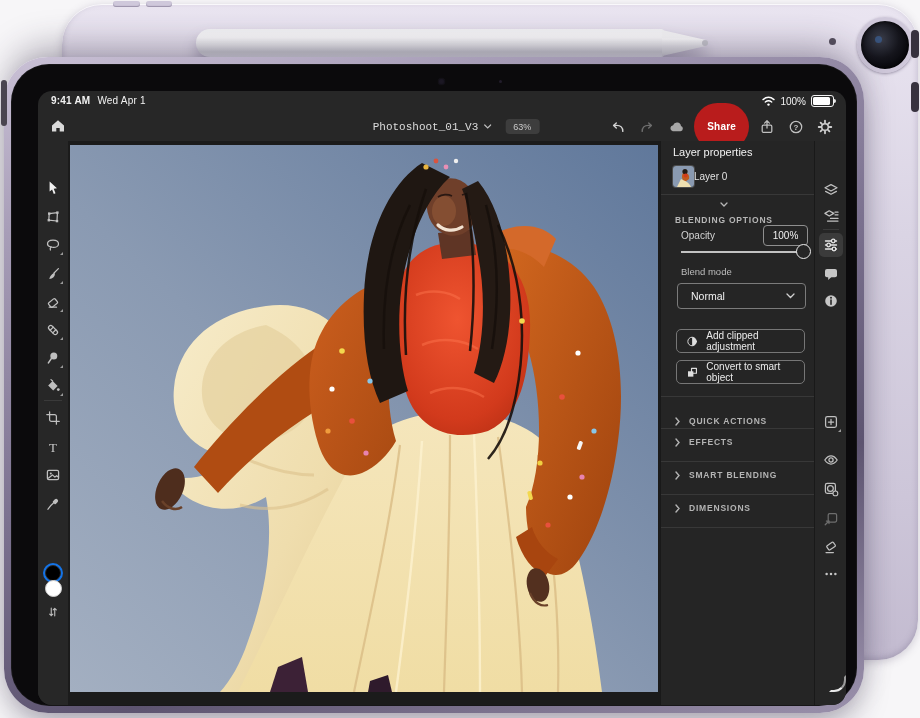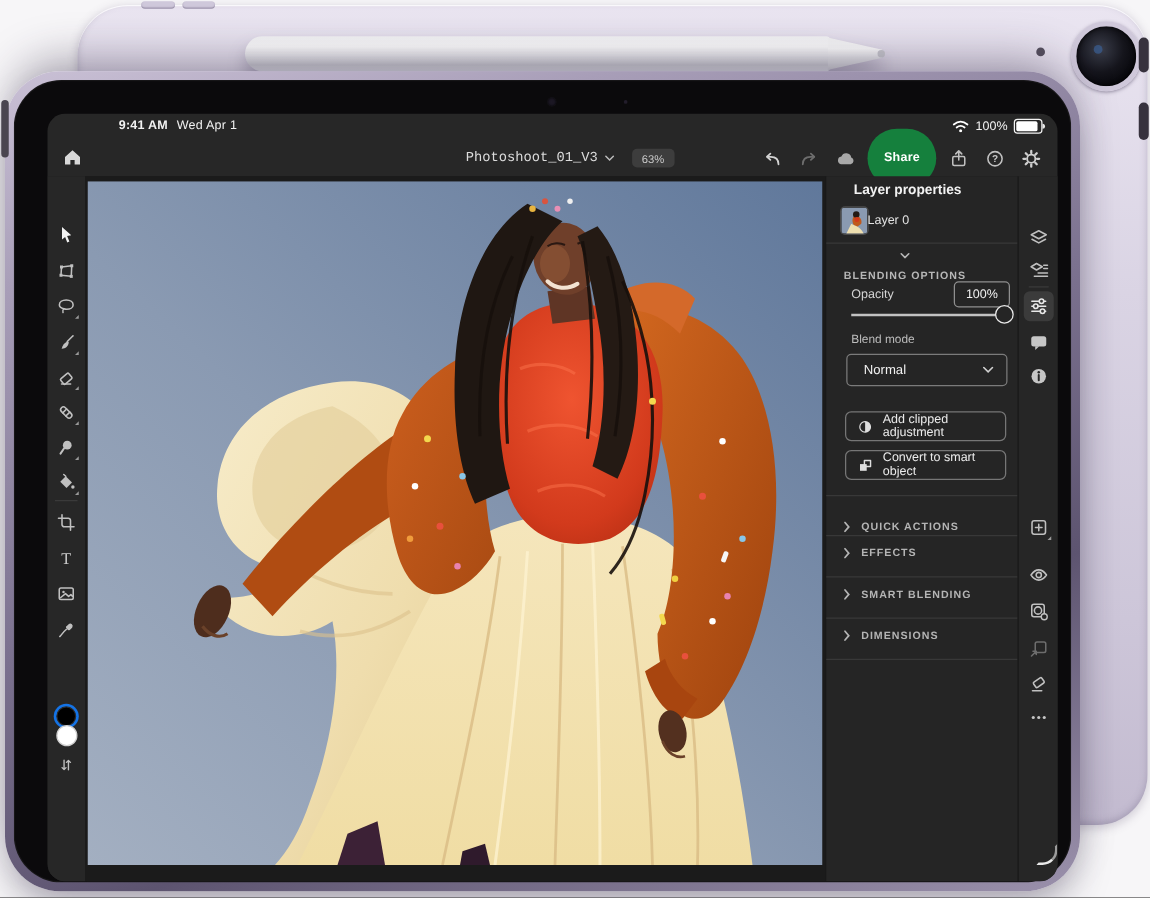--- a/index.html
+++ b/index.html
@@ -60,52 +60,52 @@
   .screen{
     position:absolute;left:26px;top:26px;width:808px;height:614px;border-radius:14px;
     background:#272727;overflow:hidden;color:#e6e6e6;
   }
   .corner-glint{position:absolute;right:0;bottom:13px;width:13px;height:13px;border:2px solid transparent;
     border-bottom-color:rgba(255,255,255,.9);border-right-color:rgba(255,255,255,.55);border-radius:0 0 12px 0;}
 
   
   .status-bar{position:absolute;left:0;top:0;width:100%;height:21px;}
   .status-left{position:absolute;left:13px;top:4px;font-size:10px;color:#f2f2f2;letter-spacing:.2px;}
-  .status-left b{font-weight:700;margin-right:7px;margin-left:44px;}
+  .status-left b{font-weight:700;margin-right:7px;}
   .status-right{position:absolute;right:12px;top:4px;display:flex;align-items:center;gap:5px;font-size:10px;color:#f2f2f2;}
   .battery{position:relative;width:21px;height:10px;border:1px solid rgba(255,255,255,.95);border-radius:3px;}
   .battery i{position:absolute;left:1px;top:1px;bottom:1px;width:17px;background:#fff;border-radius:1.5px;}
   .battery::after{content:"";position:absolute;right:-3px;top:2.5px;width:2px;height:4px;background:rgba(255,255,255,.9);border-radius:0 2px 2px 0;}
 
   
   .top-toolbar{position:absolute;left:0;top:21px;width:100%;height:29px;border-bottom:1px solid #1c1c1c;}
   .tb-btn{display:flex;align-items:center;justify-content:center;width:22px;height:22px;}
   .home-btn{position:absolute;left:9px;top:3px;}
   .title-group{position:absolute;left:418px;top:0;height:29px;transform:translateX(-50%);display:flex;align-items:center;gap:5px;}
   .doc-title{font-size:11px;color:#dcdcdc;font-family:Liberation Mono, monospace;}
   .zoom-pill{margin-left:9px;background:#3d3d3d;color:#c9c9c9;font-size:9px;padding:2.5px 8px;border-radius:4px;}
   .tb-right{position:absolute;right:10px;top:0;height:29px;display:flex;align-items:center;gap:7px;}
-  .share-btn{background:#15803d;color:#fff;font-size:10px;font-weight:700;padding:18px 13px;border-radius:999px;letter-spacing:.2px;}
+  .share-btn{background:#b91c1c;color:#fff;font-size:10px;font-weight:700;padding:18px 13px;border-radius:999px;letter-spacing:.2px;}
 
   
   .tool-rail{position:absolute;left:0;top:50px;width:30px;bottom:0;background:#272727;border-right:1px solid #1d1d1d;}
   .tool{position:absolute;left:3px;width:24px;height:24px;display:flex;align-items:center;justify-content:center;}
   .subtri{position:absolute;right:2px;bottom:2px;width:0;height:0;border-left:3.5px solid transparent;border-bottom:3.5px solid #9a9a9a;}
   .rail-div{position:absolute;left:6px;width:18px;height:1px;background:#3a3a3a;}
   .chip{position:absolute;border-radius:50%;}
   .chip-fg{left:7px;top:424px;width:14px;height:14px;background:#000;border:1.5px solid #2a2a2a;box-shadow:0 0 0 2px #1473e6;}
   .chip-bg{left:7px;top:439px;width:15px;height:15px;background:#fff;border:1px solid #cfcfcf;}
 
   
   .canvas{position:absolute;left:30px;top:50px;width:592px;bottom:0;background:#1b1b1b;}
   .photo{position:absolute;left:2px;top:4px;width:588px;height:547px;}
 
   
   .layer-panel{position:absolute;left:622px;top:50px;width:154px;bottom:0;background:#252525;border-left:1px solid #191919;font-size:10px;}
-  .lp-header{position:absolute;left:22px;top:5px;font-size:11px;font-weight:700;color:#f2f2f2;}
+  .lp-header{position:absolute;left:12px;top:5px;font-size:11px;font-weight:400;color:#f2f2f2;}
   .layer-row{position:absolute;left:12px;top:24px;width:132px;height:22px;display:flex;align-items:center;gap:0;}
   .layer-thumb{width:21px;height:21px;border-radius:3px;overflow:hidden;box-shadow:0 0 0 1px rgba(255,255,255,.18);}
   .layer-name{color:#e3e3e3;font-size:10px;}
   .lp-div{position:absolute;left:0;width:100%;height:1px;background:#383838;}
   .sect-head{position:absolute;left:14px;display:flex;align-items:center;gap:8px;color:#b6b6b6;font-size:8.5px;font-weight:700;letter-spacing:.8px;flex-direction:column;}
   .field-label{position:absolute;left:20px;color:#d4d4d4;font-size:10px;}
   .opacity-box{position:absolute;left:102px;top:84px;width:43px;height:19px;border:1px solid #8f8f8f;border-radius:4px;
     display:flex;align-items:center;justify-content:center;font-size:10px;color:#f0f0f0;background:#252525;}
   .slider-track{position:absolute;left:20px;top:110px;width:125px;height:1.5px;background:#c2c2c2;}
   .slider-knob{position:absolute;left:135px;top:103px;width:13px;height:13px;border-radius:50%;border:1.5px solid #ececec;background:#252525;}

